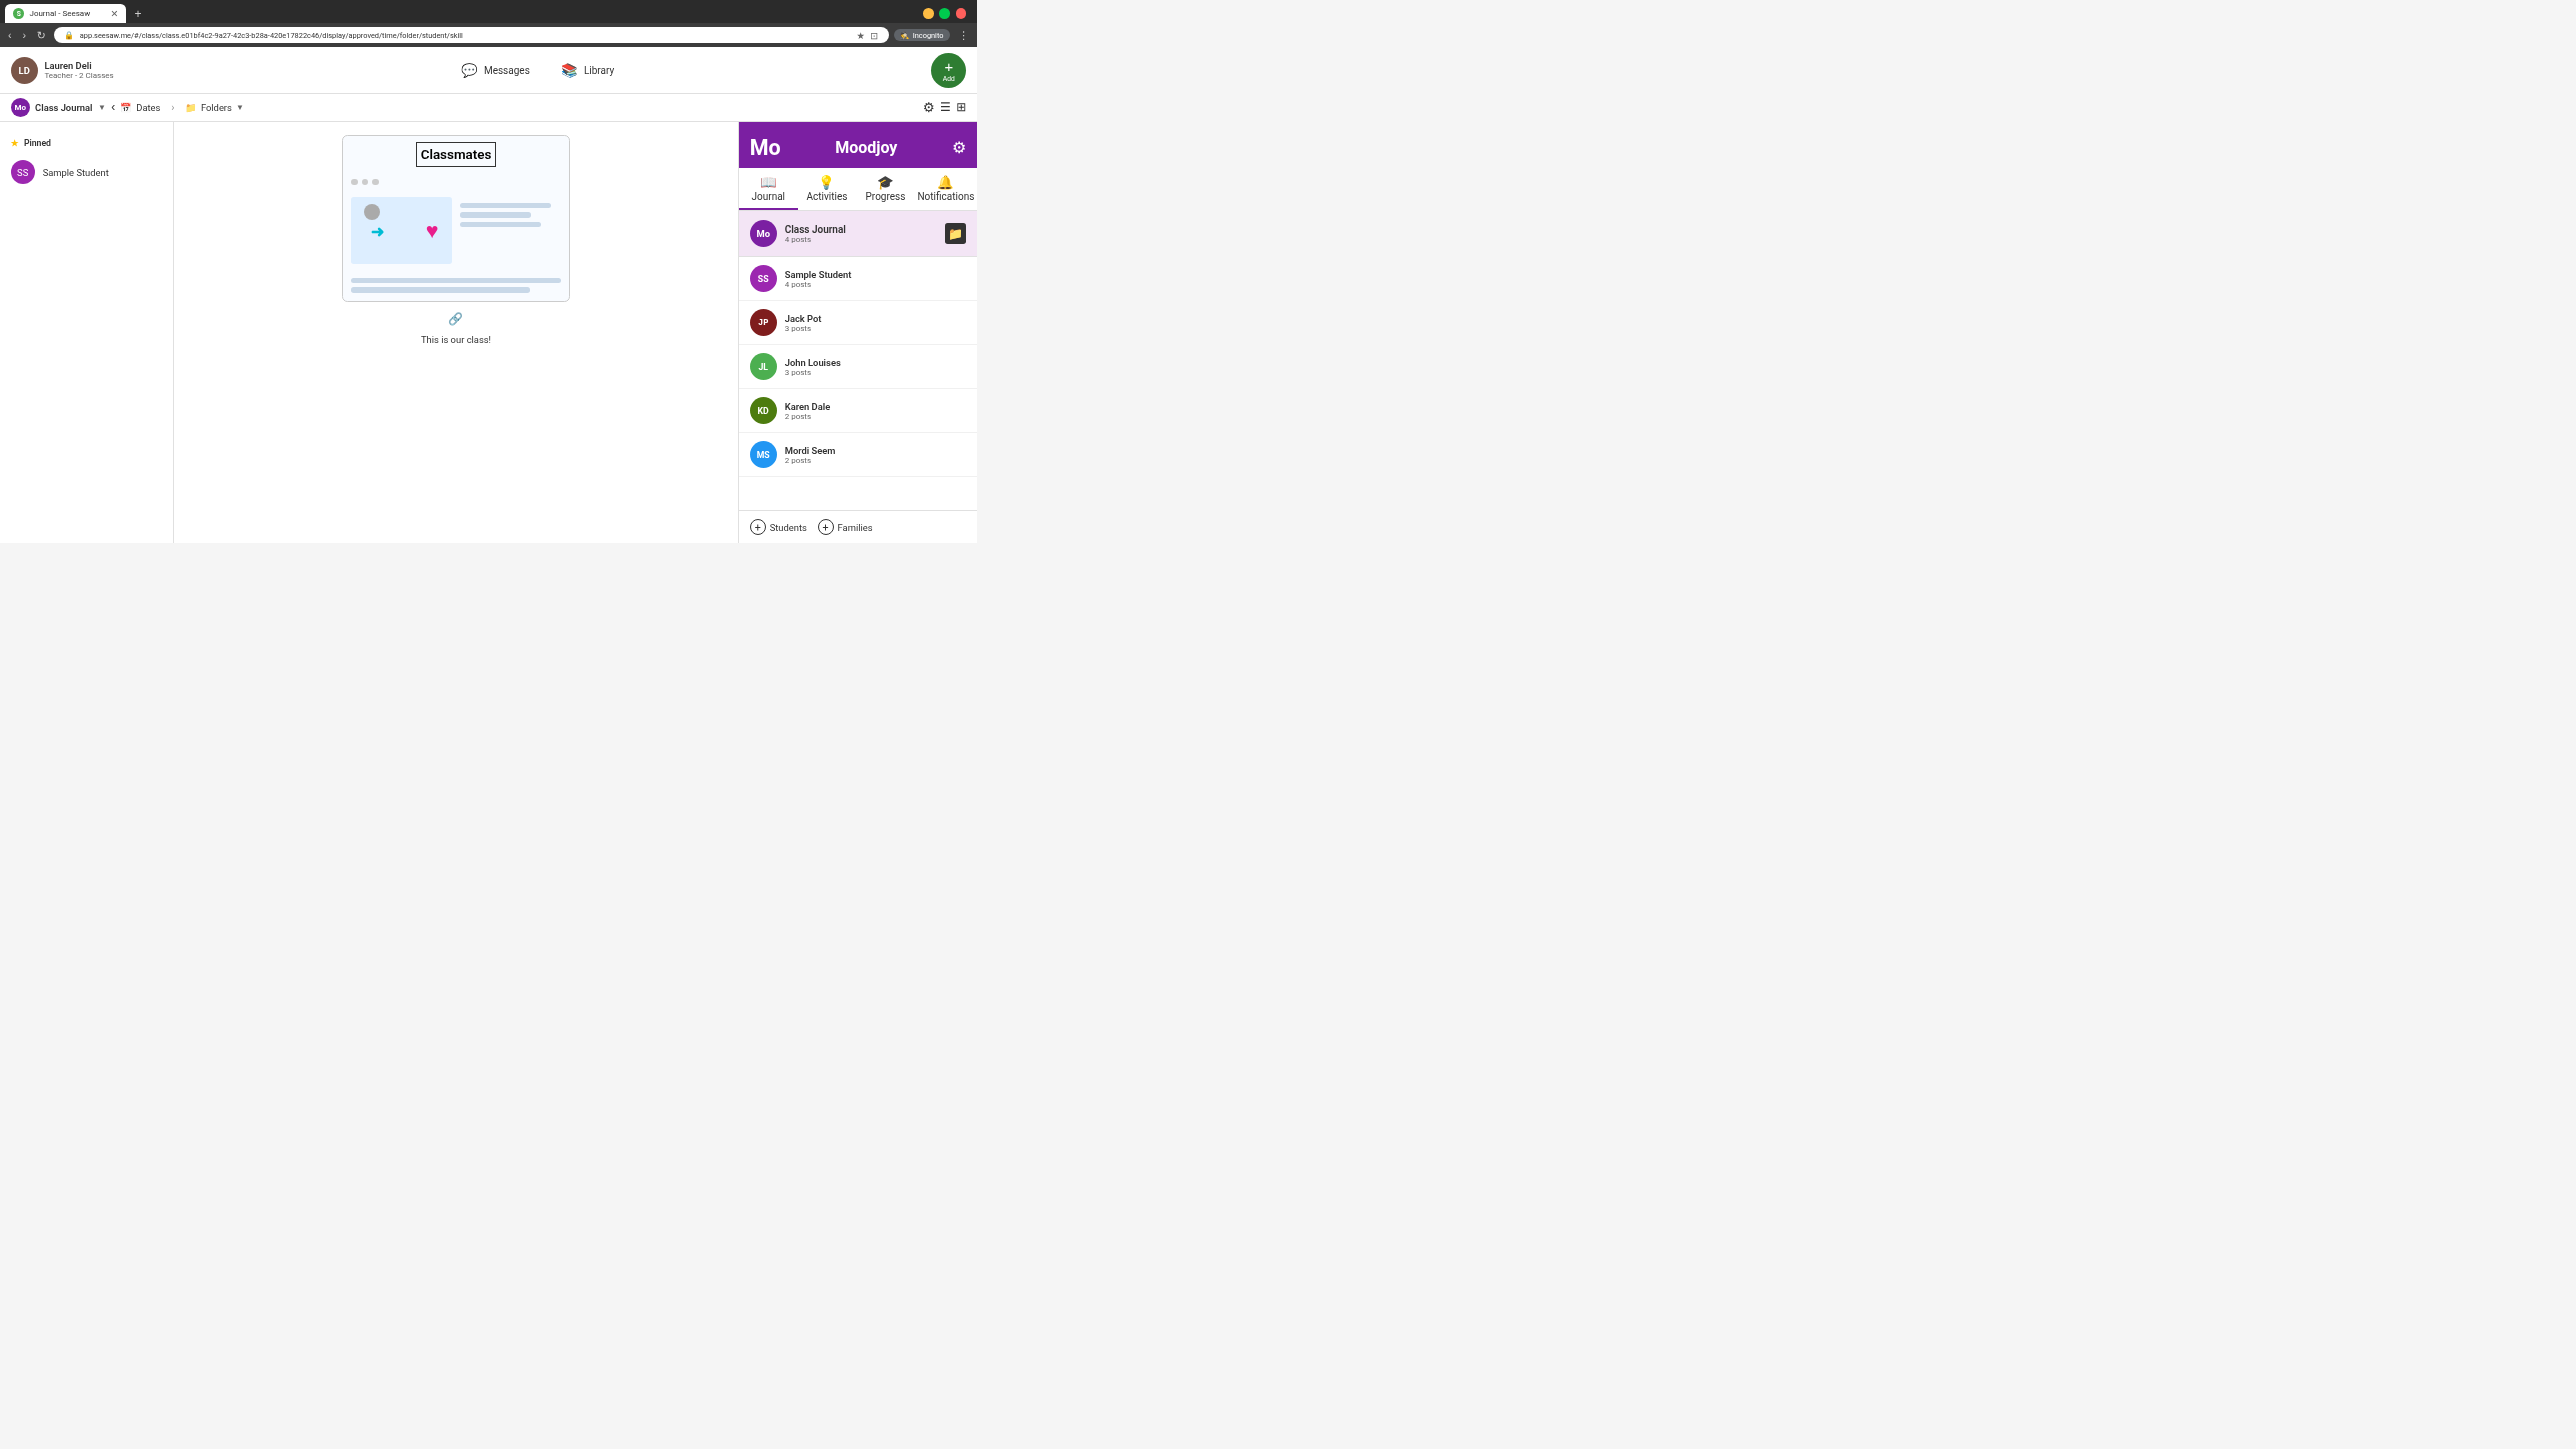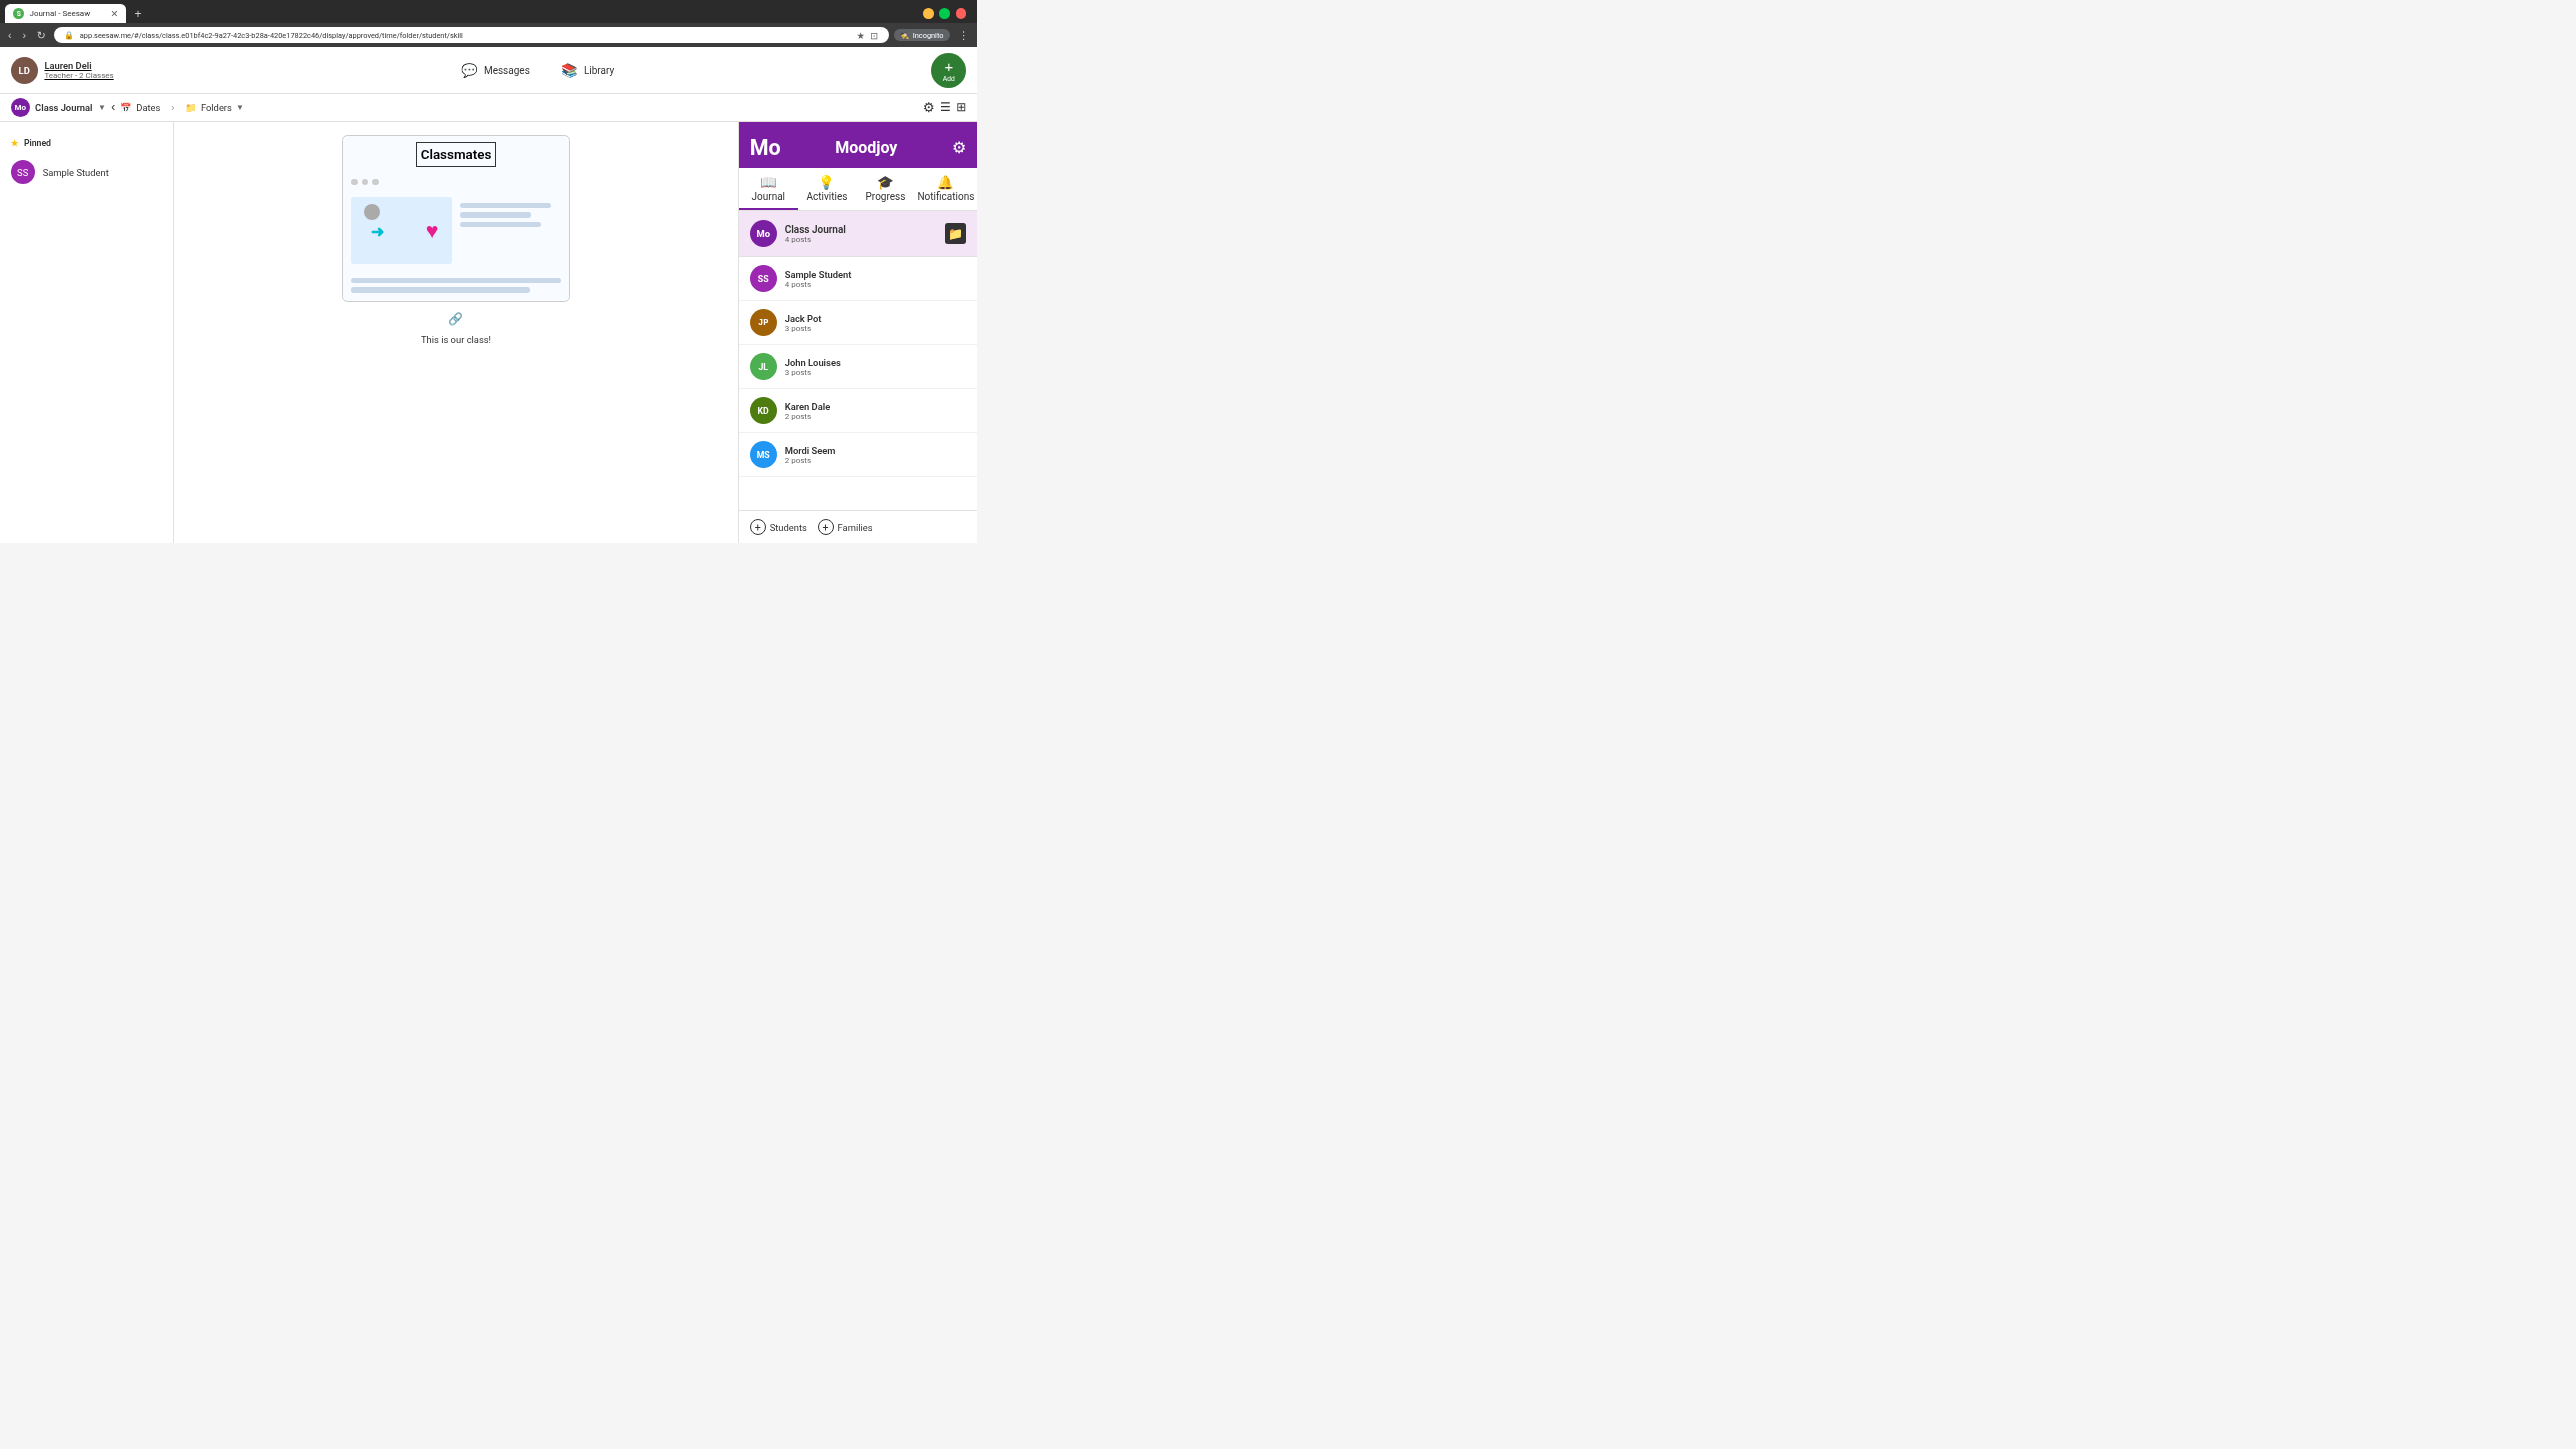--- a/index.html
+++ b/index.html
@@ -27,21 +27,21 @@
     .address-icons { display: flex; gap: 5.4px; color: #666; font-size: 9.4px; }
     .incognito-badge { background: #5f6368; color: white; border-radius: 8px; padding: 1.3px 6.7px; font-size: 7.4px; display: flex; align-items: center; gap: 2.7px; }
 
     
     .app { display: flex; flex-direction: column; height: calc(547px - 51px); background: #fff; }
 
     
     .navbar { display: flex; align-items: center; padding: 5.4px 10.7px; border-bottom: 0.7px solid #e0e0e0; background: #fff; gap: 10.7px; position: relative; }
     .user-info { display: flex; align-items: center; gap: 6.7px; min-width: 134px; }
     .avatar { width: 27px; height: 27px; border-radius: 50%; background: #9e9e9e; display: flex; align-items: center; justify-content: center; color: white; font-weight: bold; font-size: 9.4px; }
-    .user-details { display: flex; flex-direction: column; text-decoration: underline; }
+    .user-details { display: flex; flex-direction: column; }
     .user-name { font-weight: 600; font-size: 9.4px; color: #333; }
     .user-role { font-size: 8px; color: #666; }
     .nav-links { display: flex; gap: 16px; flex: 1; justify-content: center; }
     .nav-link { display: flex; align-items: center; gap: 5.4px; font-size: 10px; color: #333; cursor: pointer; padding: 4px 8px; border-radius: 13.4px; }
     .nav-icon { font-size: 13.4px; }
     .add-btn { width: 35px; height: 35px; border-radius: 50%; background: #2e7d32; color: white; border: none; font-size: 16px; cursor: pointer; display: flex; align-items: center; justify-content: center; flex-direction: column; gap: 0; }
     .add-btn-label { font-size: 6.7px; }
 
     
     .class-bar { display: flex; align-items: center; padding: 4px 10.7px; border-bottom: 0.7px solid #e0e0e0; background: #fff; gap: 5.4px; }
@@ -304,21 +304,21 @@
         </div>
 
         <div class="panel-student">
           <div class="panel-student-avatar" style="background:#9c27b0;">SS</div>
           <div class="panel-student-info">
             <div class="panel-student-name">Sample Student</div>
             <div class="panel-student-posts">4 posts</div>
           </div>
         </div>
         <div class="panel-student">
-          <div class="panel-student-avatar" style="background:#a16207;font-family:Liberation Mono, monospace;">JP</div>
+          <div class="panel-student-avatar" style="background:#7f1d1d;font-family:Liberation Mono, monospace;">JP</div>
           <div class="panel-student-info">
             <div class="panel-student-name">Jack Pot</div>
             <div class="panel-student-posts">3 posts</div>
           </div>
         </div>
         <div class="panel-student">
           <div class="panel-student-avatar" style="background:#4caf50;">JL</div>
           <div class="panel-student-info">
             <div class="panel-student-name">John Louises</div>
             <div class="panel-student-posts">3 posts</div>

